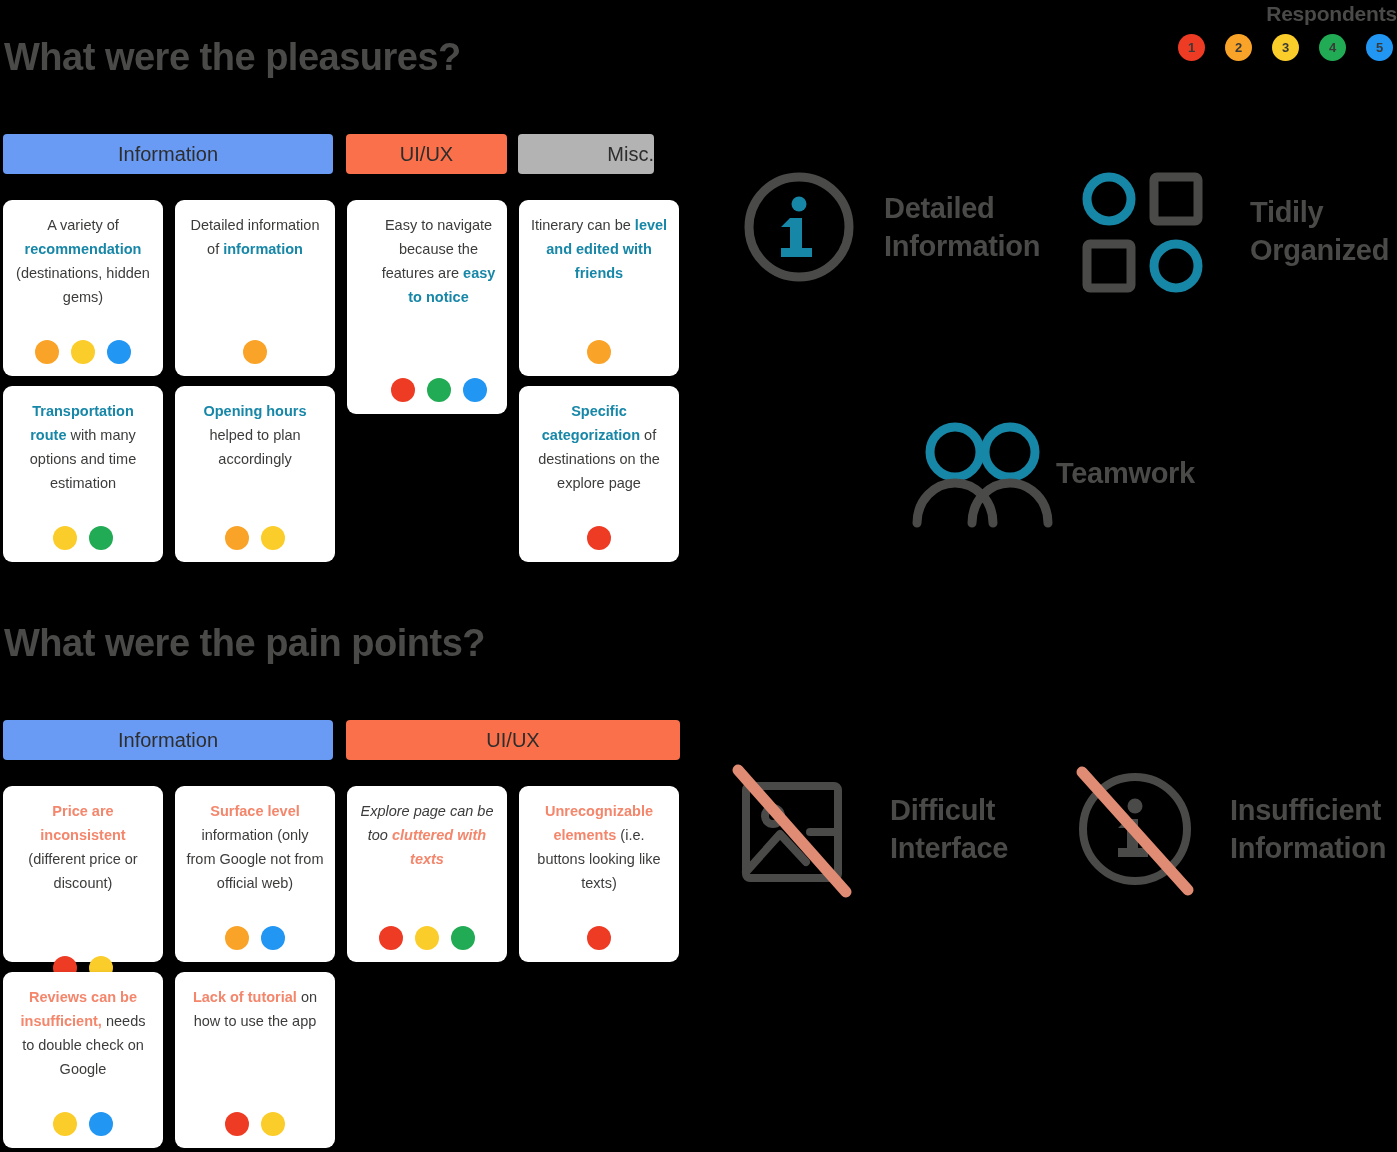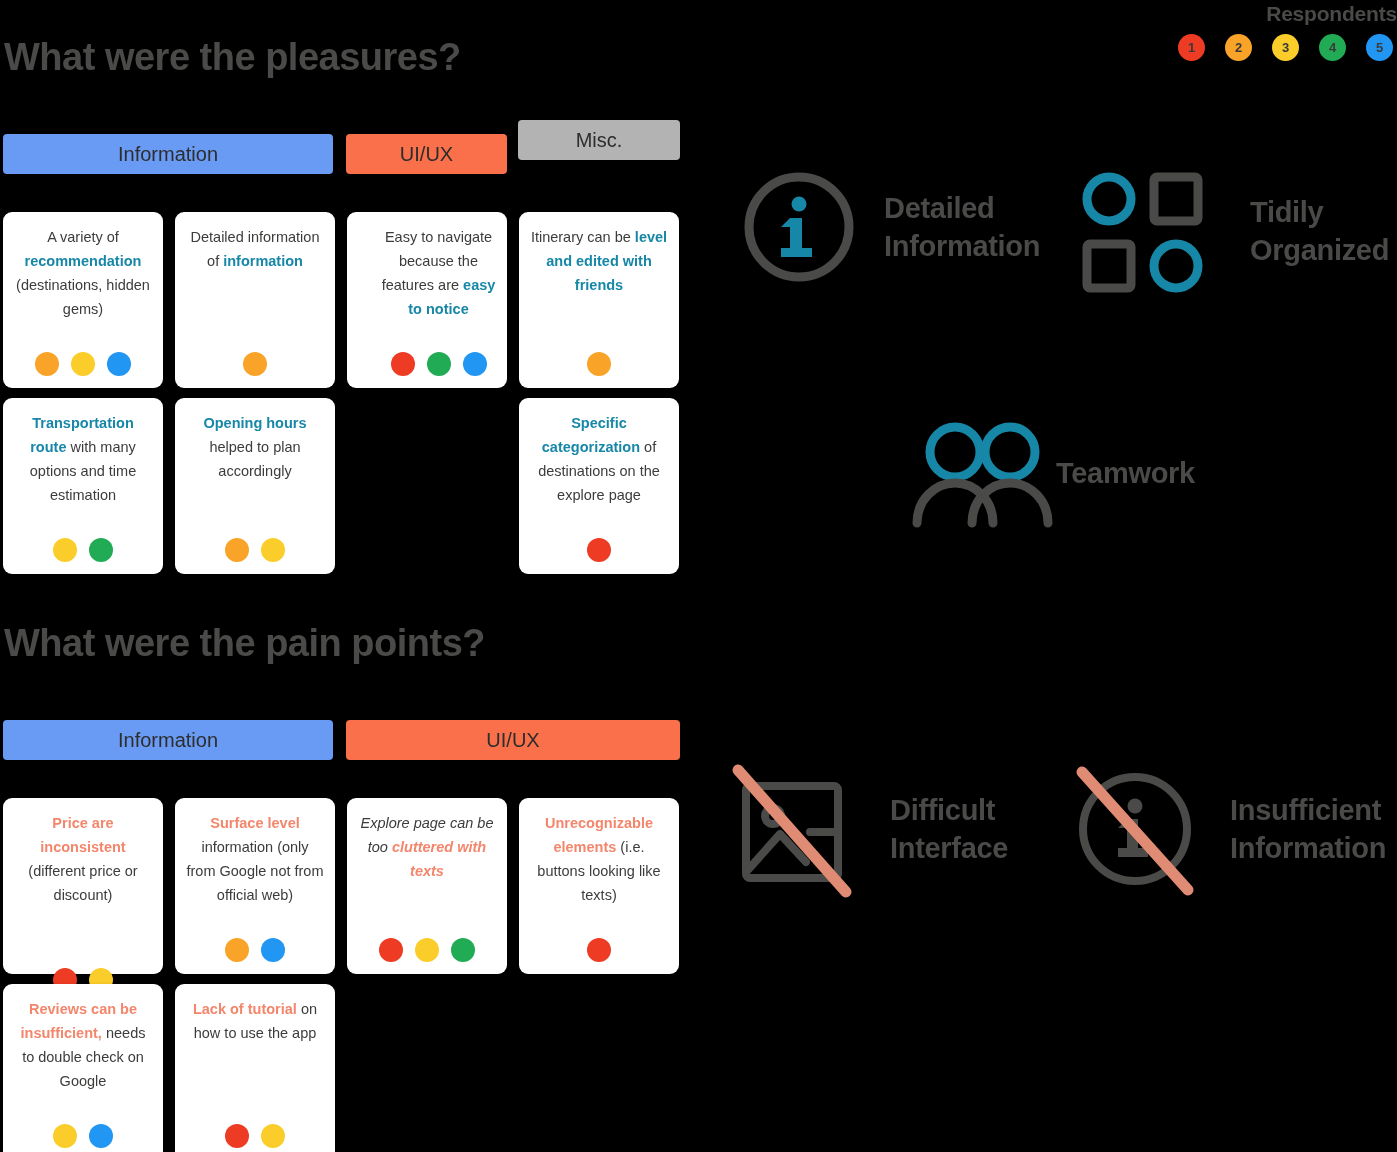--- a/index.html
+++ b/index.html
@@ -43,21 +43,21 @@
   
   .card{
     position:absolute;
     width:160px;
     background:#fff;
     border-radius:9px;
     box-shadow:0 2px 4px rgba(0,0,0,.28);
     box-sizing:border-box;
     padding:14px 10px 12px 10px;
     display:flex;flex-direction:column;
-    align-items:center;justify-content:flex-start;margin-top:12px;
+    align-items:center;justify-content:flex-start;
   }
   .card .card-text{
     font-size:14.5px;line-height:1.65;text-align:center;color:#3c3c3b;
     word-break:break-word;
   }
   .card .hl-teal{color:#1787a8;font-weight:bold;}
   .card .hl-salmon{color:#f4866c;font-weight:bold;}
   .card .dots{
     display:flex;gap:12px;justify-content:center;margin-top:auto;padding-top:14px;
   }
@@ -98,40 +98,40 @@
   </div>
 
   <div class="section-title" id="title-pleasures">What were the pleasures?</div>
 
   <div class="cat-bar" id="p-cat-0" style="left: 3px; top: 134px; width: 330px; background: rgb(106, 155, 244);">
     <span>Information</span>
   </div>
   <div class="cat-bar" id="p-cat-1" style="left: 346px; top: 134px; width: 161px; background: rgb(249, 112, 74);">
     <span>UI/UX</span>
   </div>
-  <div class="cat-bar" id="p-cat-2" style="left: 518px; top: 120px; width: 162px; background: rgb(179, 179, 179);">
+  <div class="cat-bar" id="p-cat-2" style="left: 518px; top: 134px; width: 136px; background: rgb(179, 179, 179); justify-content: flex-end;">
     <span>Misc.</span>
   </div>
 
   <div id="pleasure-cards">
       <div class="card" style="left: 3px; top: 200px; height: 176px;">
         <div class="card-text"><span>A variety of </span><span class="hl-teal">recommendation</span><span> (destinations, hidden gems)</span></div>
         <div class="dots">
           <div class="dot" style="background: rgb(249, 164, 41);"></div>
           <div class="dot" style="background: rgb(251, 205, 42);"></div>
           <div class="dot" style="background: rgb(33, 150, 243);"></div>
         </div>
       </div>
       <div class="card" style="left: 175px; top: 200px; height: 176px;">
         <div class="card-text"><span>Detailed information of </span><span class="hl-teal">information</span></div>
         <div class="dots">
           <div class="dot" style="background: rgb(249, 164, 41);"></div>
         </div>
       </div>
-      <div class="card" style="left: 347px; top: 200px; height: 176px; padding-left: 33px;">
+      <div class="card" style="left: 347px; top: 200px; height: 214px; padding-left: 33px;">
         <div class="card-text"><span>Easy to navigate because the features are </span><span class="hl-teal">easy to notice</span></div>
         <div class="dots">
           <div class="dot" style="background: rgb(238, 59, 36);"></div>
           <div class="dot" style="background: rgb(34, 171, 85);"></div>
           <div class="dot" style="background: rgb(33, 150, 243);"></div>
         </div>
       </div>
       <div class="card" style="left: 519px; top: 200px; height: 176px;">
         <div class="card-text"><span>Itinerary can be </span><span class="hl-teal">level and edited with friends</span></div>
         <div class="dots">

